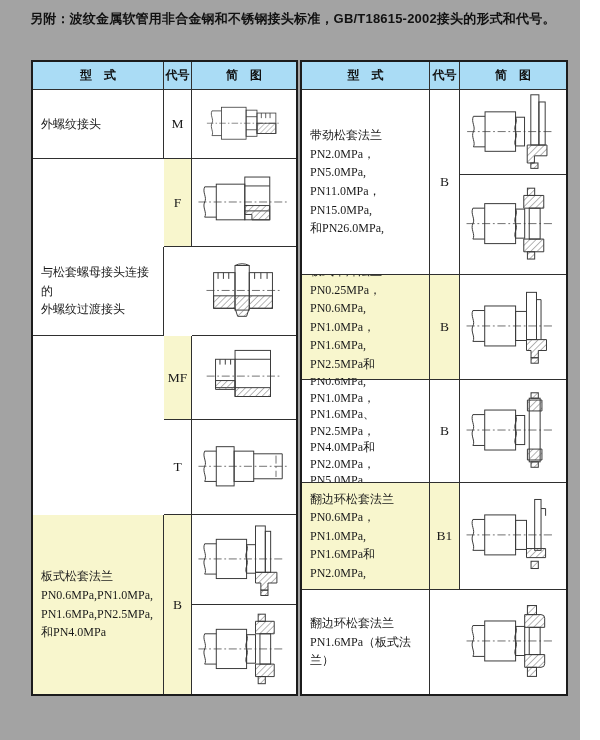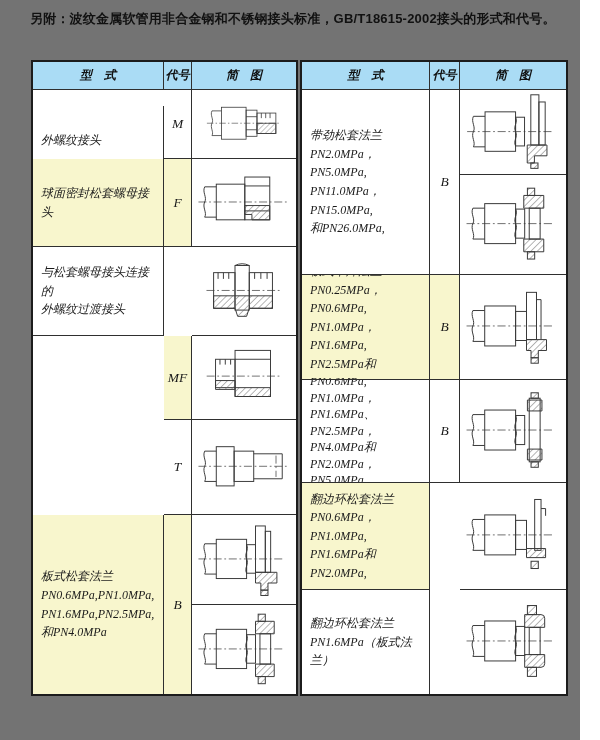--- a/index.html
+++ b/index.html
@@ -1,21 +1,21 @@
 <!DOCTYPE html>
 <html><head>
 <meta charset="utf-8">
 <style>
   html,body{margin:0;padding:0;background:#ffffff;}
-  #page{position:relative;width:580px;height:740px;background:#737373;overflow:hidden;
+  #page{position:relative;width:580px;height:740px;background:#a3a3a3;overflow:hidden;
         font-family:"Liberation Serif","DejaVu Serif",serif;color:#1a1a1a;}
   #title{position:absolute;left:30px;top:10px;width:560px;
          font-family:"Liberation Sans","DejaVu Sans",sans-serif;
          font-size:13px;font-weight:bold;color:#111;letter-spacing:.2px;}
-  .tbl{position:absolute;background:#ffffff;box-shadow:0 0 0 2px #1c1c1c;font-style:italic;}
+  .tbl{position:absolute;background:#ffffff;box-shadow:0 0 0 2px #1c1c1c;}
   .c{position:absolute;box-sizing:border-box;border-right:1.5px solid #2f2f2f;border-bottom:1.5px solid #2f2f2f;
      display:flex;align-items:center;overflow:hidden;}
   .nr{border-right:none;} .nb{border-bottom:none;}
   .hd{background:#aadcf5;justify-content:center;font-size:13px;font-weight:bold;color:#111;}
   .yl{background:#f8f6cd;}
   .tcell{padding:4px 4px 4px 8px;}
   .tx{white-space:pre-line;font-size:12px;line-height:1.55;}
   .lh-tight .tx{line-height:1.38;}
   .code{justify-content:center;font-size:13.5px;}
   .dg{justify-content:center;background:#ffffff;}
@@ -43,21 +43,21 @@
     <div class="c hd" style="left:0;top:0;width:131px;height:28px">
         <span class="tx">型　式</span>
       </div>
     <div class="c hd" style="left:131px;top:0;width:28px;height:28px">
         <span class="tx">代号</span>
       </div>
     <div class="c hd nr" style="left:159px;top:0;width:104px;height:28px">
         <span class="tx">简　图</span>
       </div>
 
-    <div class="c tcell" style="left:0;top:44px;width:131px;height:69px">
+    <div class="c tcell" style="left:0;top:28px;width:131px;height:69px">
         <span class="tx">外螺纹接头</span>
       </div>
     <div class="c code" style="left:131px;top:28px;width:28px;height:69px">
         <span>M</span>
       </div>
     <div class="c dg nr" style="left:159px;top:28px;width:104px;height:69px">
       <svg viewBox="0 0 112 88">
         <line class="cl" x1="5" y1="43" x2="107" y2="43"></line>
         <line x1="25" y1="26" x2="12" y2="26"></line>
           <path d="M12 26 c-3 6 3 12 0 17 c-3 6 3 12 0 17"></path>
@@ -67,23 +67,20 @@
           <line x1="59" y1="34" x2="74" y2="34"></line>
           <line x1="59" y1="52" x2="74" y2="52"></line>
         <rect x="74" y="29" width="26" height="28"></rect>
           <line x1="80" y1="29" x2="80" y2="36"></line>
           <line x1="86" y1="29" x2="86" y2="36"></line>
           <line x1="92" y1="29" x2="92" y2="36"></line>
         <rect class="h" x="74" y="43" width="26" height="14"></rect>
       </svg>
     </div>
 
-    <div class="c tcell yl" style="left:0;top:97px;width:131px;height:88px">
-        <span class="tx">球面密封松套螺母接头</span>
-      </div>
     <div class="c code yl" style="left:131px;top:97px;width:28px;height:88px">
         <span>F</span>
       </div>
     <div class="c dg nr" style="left:159px;top:97px;width:104px;height:88px">
       <svg viewBox="0 0 112 88">
         <line class="cl" x1="5" y1="43" x2="107" y2="43"></line>
         <line x1="25" y1="26" x2="12" y2="26"></line>
           <path d="M12 26 c-3 6 3 12 0 17 c-3 6 3 12 0 17"></path>
           <line x1="12" y1="60" x2="25" y2="60"></line>
         <rect x="25" y="23" width="32" height="40"></rect>
@@ -294,20 +291,23 @@
         <rect class="h" x="76" y="2" width="8" height="6"></rect>
           <rect class="h" x="76" y="78" width="8" height="6"></rect>
       </svg>
     </div>
 
     <div class="c tcell yl" style="left:0;top:421px;width:128px;height:107px">
         <span class="tx">翻边环松套法兰
 PN0.6MPa，PN1.0MPa,
 PN1.6MPa和PN2.0MPa,</span>
       </div>
+    <div class="c code yl" style="left:128px;top:421px;width:30px;height:107px">
+        <span>B1</span>
+      </div>
     <div class="c dg nr" style="left:158px;top:421px;width:106px;height:107px">
       <svg viewBox="0 0 112 88">
         <line class="cl" x1="5" y1="43" x2="102" y2="43"></line>
         <line x1="25" y1="26" x2="12" y2="26"></line>
           <path d="M12 26 c-3 6 3 12 0 17 c-3 6 3 12 0 17"></path>
           <line x1="12" y1="60" x2="25" y2="60"></line>
         <rect x="25" y="21" width="34" height="44"></rect>
         <rect x="59" y="27" width="12" height="32"></rect>
         <rect x="80" y="4" width="7" height="56"></rect>
           <path d="M87 14 h5 v8"></path>

